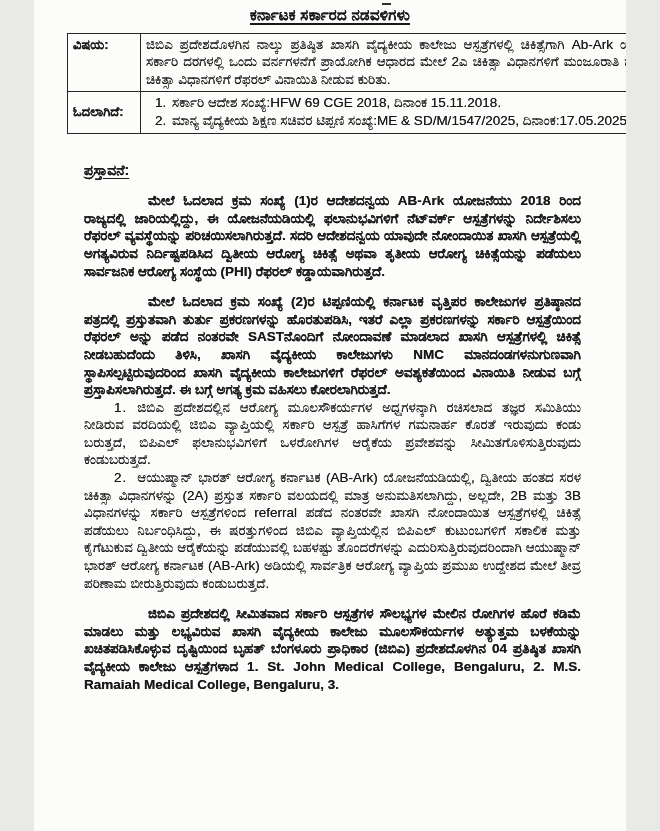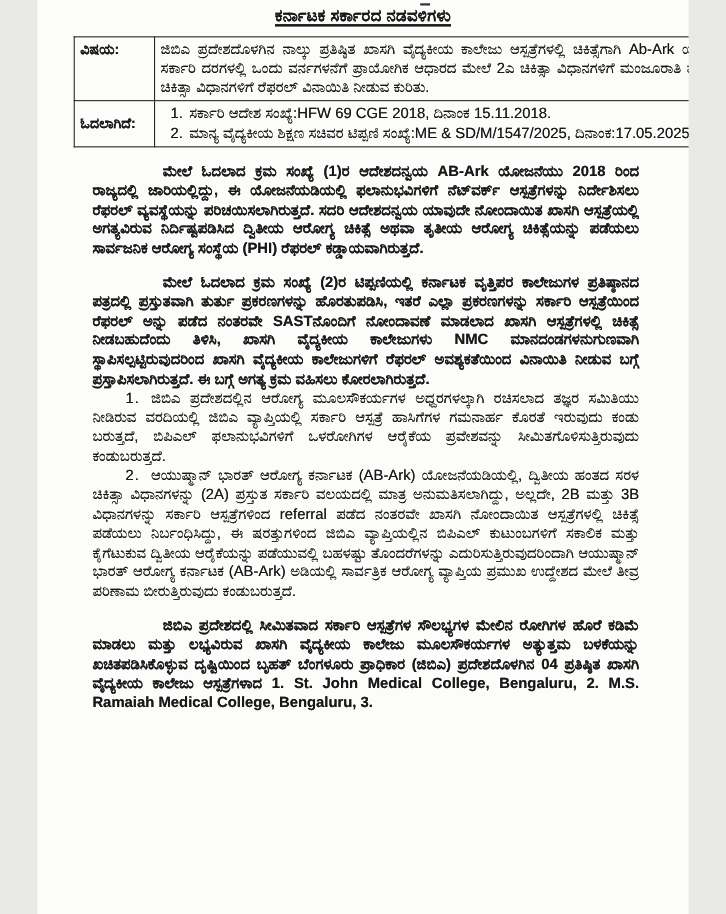--- a/index.html
+++ b/index.html
@@ -107,28 +107,29 @@
         <td class="content-cell">
           <ol class="read-list">
             <li>ಸರ್ಕಾರಿ ಆದೇಶ ಸಂಖ್ಯೆ:HFW 69 CGE 2018, ದಿನಾಂಕ 15.11.2018.</li>
             <li>ಮಾನ್ಯ ವೈದ್ಯಕೀಯ ಶಿಕ್ಷಣ ಸಚಿವರ ಟಿಪ್ಪಣಿ ಸಂಖ್ಯೆ:ME &amp; SD/M/1547/2025, ದಿನಾಂಕ:17.05.2025.</li>
           </ol>
         </td>
       </tr>
     </tbody>
   </table>
 
+  <div class="section-heading">ಪ್ರಸ್ತಾವನೆ:</div>
 
   <p class="para first-indent">ಮೇಲೆ ಓದಲಾದ ಕ್ರಮ ಸಂಖ್ಯೆ (1)ರ ಆದೇಶದನ್ವಯ AB-Ark ಯೋಜನೆಯು 2018 ರಿಂದ ರಾಜ್ಯದಲ್ಲಿ ಜಾರಿಯಲ್ಲಿದ್ದು, ಈ ಯೋಜನೆಯಡಿಯಲ್ಲಿ ಫಲಾನುಭವಿಗಳಿಗೆ ನೆಟ್‌ವರ್ಕ್ ಆಸ್ಪತ್ರೆಗಳನ್ನು ನಿರ್ದೇಶಿಸಲು ರೆಫರಲ್ ವ್ಯವಸ್ಥೆಯನ್ನು ಪರಿಚಯಿಸಲಾಗಿರುತ್ತದೆ. ಸದರಿ ಆದೇಶದನ್ವಯ ಯಾವುದೇ ನೋಂದಾಯಿತ ಖಾಸಗಿ ಆಸ್ಪತ್ರೆಯಲ್ಲಿ ಅಗತ್ಯವಿರುವ ನಿರ್ದಿಷ್ಟಪಡಿಸಿದ ದ್ವಿತೀಯ ಆರೋಗ್ಯ ಚಿಕಿತ್ಸೆ ಅಥವಾ ತೃತೀಯ ಆರೋಗ್ಯ ಚಿಕಿತ್ಸೆಯನ್ನು ಪಡೆಯಲು ಸಾರ್ವಜನಿಕ ಆರೋಗ್ಯ ಸಂಸ್ಥೆಯ (PHI) ರೆಫರಲ್ ಕಡ್ಡಾಯವಾಗಿರುತ್ತದೆ.</p>
 
   <p class="para first-indent">ಮೇಲೆ ಓದಲಾದ ಕ್ರಮ ಸಂಖ್ಯೆ (2)ರ ಟಿಪ್ಪಣಿಯಲ್ಲಿ ಕರ್ನಾಟಕ ವೃತ್ತಿಪರ ಕಾಲೇಜುಗಳ ಪ್ರತಿಷ್ಠಾನದ ಪತ್ರದಲ್ಲಿ ಪ್ರಸ್ತುತವಾಗಿ ತುರ್ತು ಪ್ರಕರಣಗಳನ್ನು ಹೊರತುಪಡಿಸಿ, ಇತರೆ ಎಲ್ಲಾ ಪ್ರಕರಣಗಳನ್ನು ಸರ್ಕಾರಿ ಆಸ್ಪತ್ರೆಯಿಂದ ರೆಫರಲ್ ಅನ್ನು ಪಡೆದ ನಂತರವೇ SASTನೊಂದಿಗೆ ನೋಂದಾವಣೆ ಮಾಡಲಾದ ಖಾಸಗಿ ಆಸ್ಪತ್ರೆಗಳಲ್ಲಿ ಚಿಕಿತ್ಸೆ ನೀಡಬಹುದೆಂದು ತಿಳಿಸಿ, ಖಾಸಗಿ ವೈದ್ಯಕೀಯ ಕಾಲೇಜುಗಳು NMC ಮಾನದಂಡಗಳನುಗುಣವಾಗಿ ಸ್ಥಾಪಿಸಲ್ಪಟ್ಟಿರುವುದರಿಂದ ಖಾಸಗಿ ವೈದ್ಯಕೀಯ ಕಾಲೇಜುಗಳಿಗೆ ರೆಫರಲ್ ಅವಶ್ಯಕತೆಯಿಂದ ವಿನಾಯಿತಿ ನೀಡುವ ಬಗ್ಗೆ ಪ್ರಸ್ತಾಪಿಸಲಾಗಿರುತ್ತದೆ. ಈ ಬಗ್ಗೆ ಅಗತ್ಯ ಕ್ರಮ ವಹಿಸಲು ಕೋರಲಾಗಿರುತ್ತದೆ.</p>
 
 
   <p class="para item">
-    <span class="num">1.</span><span>ಜಿಬಿಎ ಪ್ರದೇಶದಲ್ಲಿನ ಆರೋಗ್ಯ ಮೂಲಸೌಕರ್ಯಗಳ ಅಧ್ದರಗಳಲ್ಕಾಗಿ ರಚಿಸಲಾದ ತಜ್ಞರ ಸಮಿತಿಯು ನೀಡಿರುವ ವರದಿಯಲ್ಲಿ ಜಿಬಿಎ ವ್ಯಾಪ್ತಿಯಲ್ಲಿ ಸರ್ಕಾರಿ ಆಸ್ಪತ್ರೆ ಹಾಸಿಗೆಗಳ ಗಮನಾರ್ಹ ಕೊರತೆ ಇರುವುದು ಕಂಡು ಬರುತ್ತದೆ, ಬಿಪಿಎಲ್ ಫಲಾನುಭವಿಗಳಿಗೆ ಒಳರೋಗಿಗಳ ಆರೈಕೆಯ ಪ್ರವೇಶವನ್ನು ಸೀಮಿತಗೊಳಿಸುತ್ತಿರುವುದು ಕಂಡುಬರುತ್ತದೆ.</span>
+    <span class="num">1.</span><span>ಜಿಬಿಎ ಪ್ರದೇಶದಲ್ಲಿನ ಆರೋಗ್ಯ ಮೂಲಸೌಕರ್ಯಗಳ ಅಧ್ಡಗಳನ್ಕಾಗಿ ರಚಿಸಲಾದ ತಜ್ಞರ ಸಮಿತಿಯು ನೀಡಿರುವ ವರದಿಯಲ್ಲಿ ಜಿಬಿಎ ವ್ಯಾಪ್ತಿಯಲ್ಲಿ ಸರ್ಕಾರಿ ಆಸ್ಪತ್ರೆ ಹಾಸಿಗೆಗಳ ಗಮನಾರ್ಹ ಕೊರತೆ ಇರುವುದು ಕಂಡು ಬರುತ್ತದೆ, ಬಿಪಿಎಲ್ ಫಲಾನುಭವಿಗಳಿಗೆ ಒಳರೋಗಿಗಳ ಆರೈಕೆಯ ಪ್ರವೇಶವನ್ನು ಸೀಮಿತಗೊಳಿಸುತ್ತಿರುವುದು ಕಂಡುಬರುತ್ತದೆ.</span>
   </p>
 
   <p class="para item">
     <span class="num">2.</span><span>ಆಯುಷ್ಮಾನ್ ಭಾರತ್ ಆರೋಗ್ಯ ಕರ್ನಾಟಕ (AB-Ark) ಯೋಜನೆಯಡಿಯಲ್ಲಿ, ದ್ವಿತೀಯ ಹಂತದ ಸರಳ ಚಿಕಿತ್ಸಾ ವಿಧಾನಗಳನ್ನು (2A) ಪ್ರಸ್ತುತ ಸರ್ಕಾರಿ ವಲಯದಲ್ಲಿ ಮಾತ್ರ ಅನುಮತಿಸಲಾಗಿದ್ದು, ಅಲ್ಲದೇ, 2B ಮತ್ತು 3B ವಿಧಾನಗಳನ್ನು ಸರ್ಕಾರಿ ಆಸ್ಪತ್ರೆಗಳಿಂದ referral ಪಡೆದ ನಂತರವೇ ಖಾಸಗಿ ನೋಂದಾಯಿತ ಆಸ್ಪತ್ರೆಗಳಲ್ಲಿ ಚಿಕಿತ್ಸೆ ಪಡೆಯಲು ನಿರ್ಬಂಧಿಸಿದ್ದು, ಈ ಷರತ್ತುಗಳಿಂದ ಜಿಬಿಎ ವ್ಯಾಪ್ತಿಯಲ್ಲಿನ ಬಿಪಿಎಲ್ ಕುಟುಂಬಗಳಿಗೆ ಸಕಾಲಿಕ ಮತ್ತು ಕೈಗೆಟುಕುವ ದ್ವಿತೀಯ ಆರೈಕೆಯನ್ನು ಪಡೆಯುವಲ್ಲಿ ಬಹಳಷ್ಟು ತೊಂದರೆಗಳನ್ನು ಎದುರಿಸುತ್ತಿರುವುದರಿಂದಾಗಿ ಆಯುಷ್ಮಾನ್ ಭಾರತ್ ಆರೋಗ್ಯ ಕರ್ನಾಟಕ (AB-Ark) ಅಡಿಯಲ್ಲಿ ಸಾರ್ವತ್ರಿಕ ಆರೋಗ್ಯ ವ್ಯಾಪ್ತಿಯ ಪ್ರಮುಖ ಉದ್ದೇಶದ ಮೇಲೆ ತೀವ್ರ ಪರಿಣಾಮ ಬೀರುತ್ತಿರುವುದು ಕಂಡುಬರುತ್ತದೆ.</span>
   </p>
 
   <p class="para first-indent">ಜಿಬಿಎ ಪ್ರದೇಶದಲ್ಲಿ ಸೀಮಿತವಾದ ಸರ್ಕಾರಿ ಆಸ್ಪತ್ರೆಗಳ ಸೌಲಭ್ಯಗಳ ಮೇಲಿನ ರೋಗಿಗಳ ಹೊರೆ ಕಡಿಮೆ ಮಾಡಲು ಮತ್ತು ಲಭ್ಯವಿರುವ ಖಾಸಗಿ ವೈದ್ಯಕೀಯ ಕಾಲೇಜು ಮೂಲಸೌಕರ್ಯಗಳ ಅತ್ಯುತ್ತಮ ಬಳಕೆಯನ್ನು ಖಚಿತಪಡಿಸಿಕೊಳ್ಳುವ ದೃಷ್ಟಿಯಿಂದ ಬೃಹತ್ ಬೆಂಗಳೂರು ಪ್ರಾಧಿಕಾರ (ಜಿಬಿಎ) ಪ್ರದೇಶದೊಳಗಿನ 04 ಪ್ರತಿಷ್ಠಿತ ಖಾಸಗಿ ವೈದ್ಯಕೀಯ ಕಾಲೇಜು ಆಸ್ಪತ್ರೆಗಳಾದ 1. St. John Medical College, Bengaluru, 2. M.S. Ramaiah Medical College, Bengaluru, 3.</p>
 
 </div>
 

